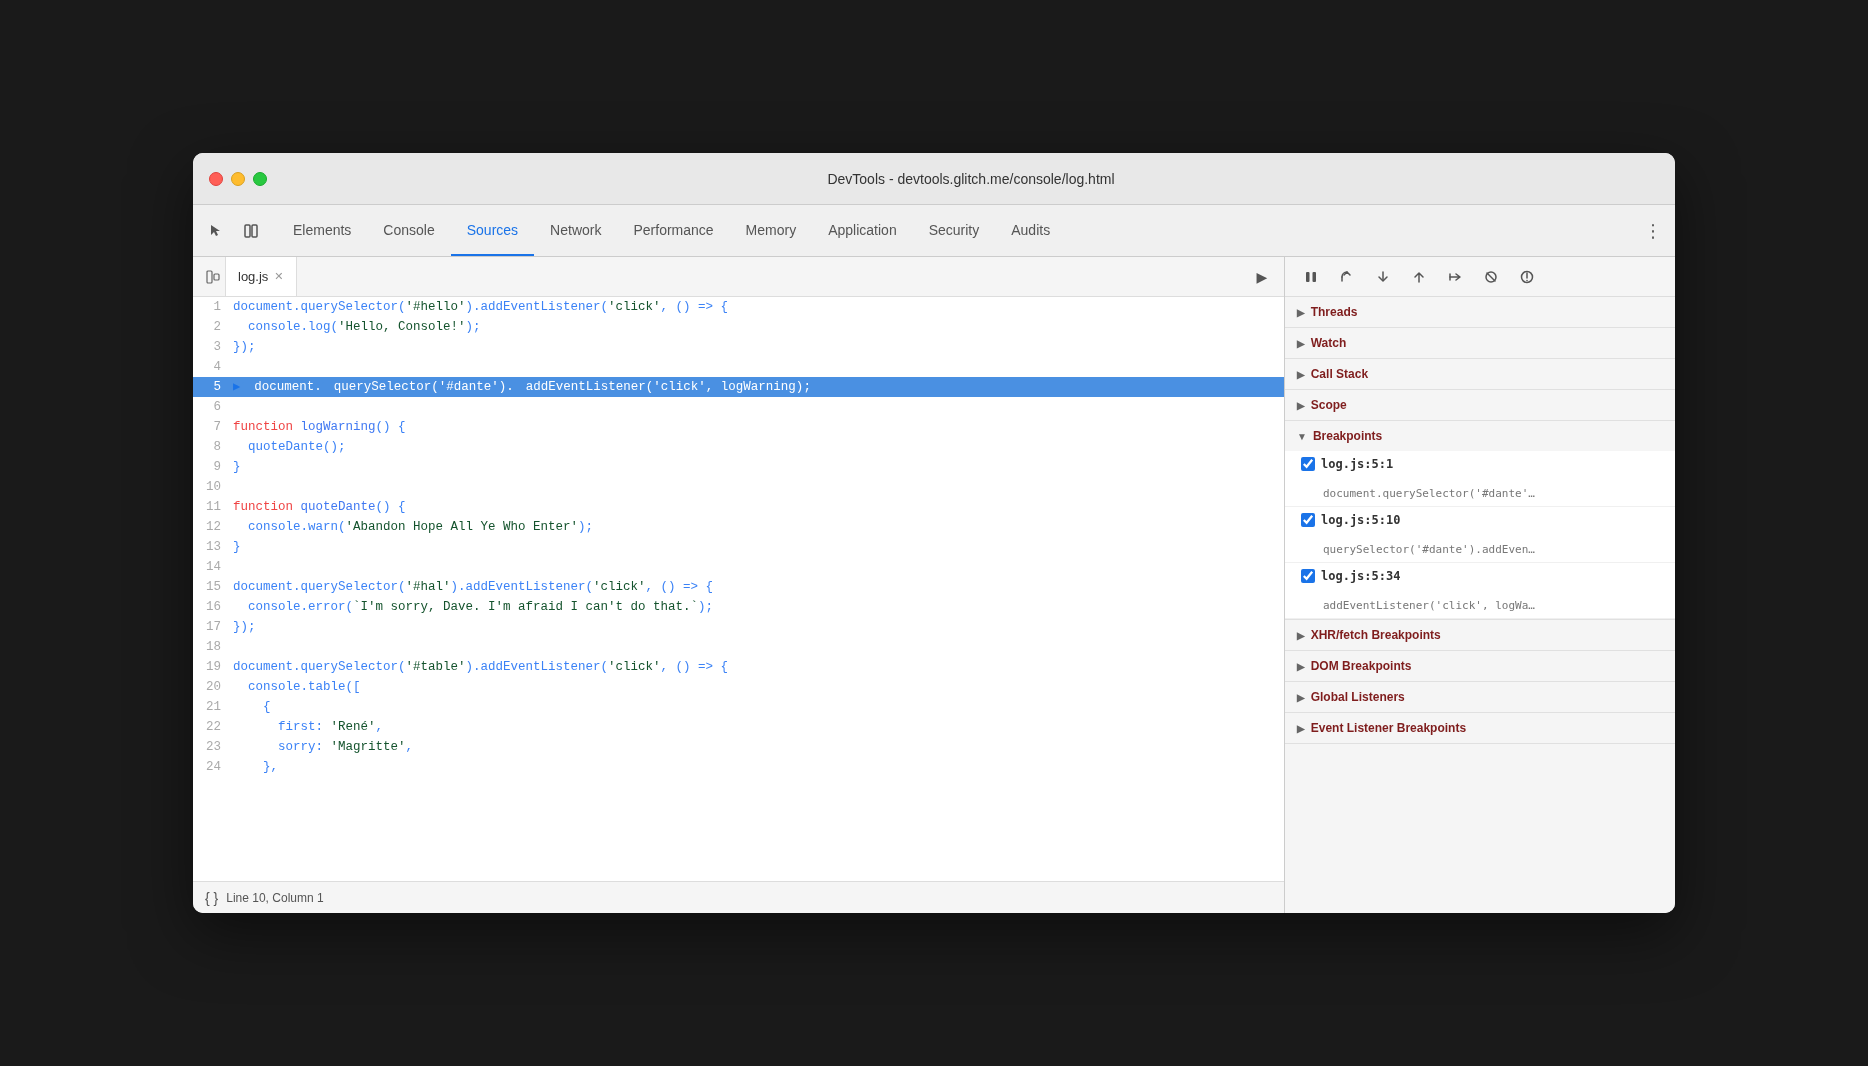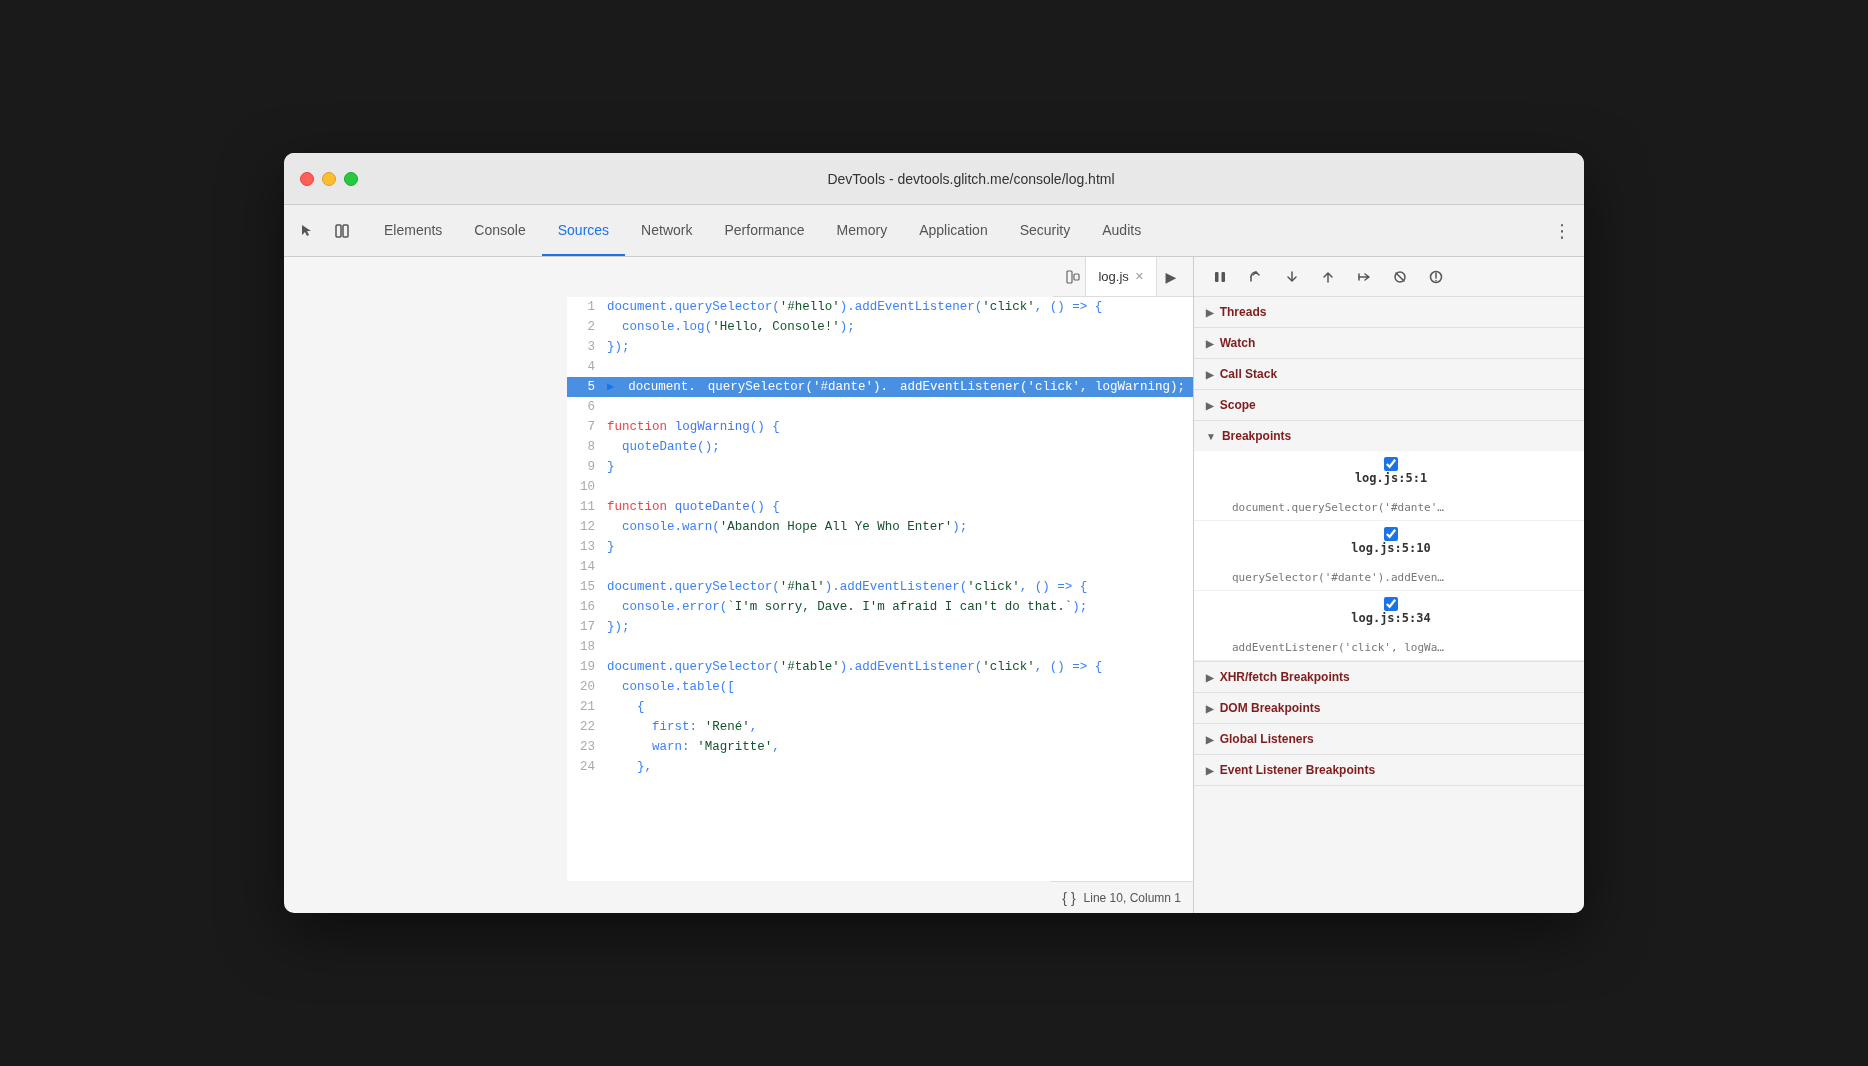--- a/index.html
+++ b/index.html
@@ -6,21 +6,21 @@
     body {
       background: #1a1a1a;
       display: flex;
       justify-content: center;
       align-items: center;
       width: 1868px;
       height: 1066px;
       font-family: -apple-system, BlinkMacSystemFont, 'Helvetica Neue', sans-serif;
     }
     .window {
-      width: 1300px;
+      width: 1482px;
       height: 760px;
       background: #f5f5f5;
       border-radius: 10px;
       box-shadow: 0 20px 60px rgba(0,0,0,0.5);
       overflow: hidden;
       display: flex;
       flex-direction: column;
     }
     
     .title-bar {
@@ -117,21 +117,20 @@
       flex: 1;
       overflow: hidden;
     }
     
     .source-panel {
       display: flex;
       flex-direction: column;
       flex: 1;
       border-right: 1px solid #ccc;
       overflow: hidden;
-      align-items: flex-end;
     }
     .source-tab-bar {
       background: #f5f5f5;
       height: 40px;
       display: flex;
       align-items: center;
       border-bottom: 1px solid #ddd;
       padding: 0 8px;
       flex-shrink: 0;
     }
@@ -300,23 +299,22 @@
       background: #fff;
       padding: 0;
     }
     
     .breakpoint-item {
       padding: 6px 12px 6px 16px;
       border-bottom: 1px solid #f0f0f0;
     }
     .breakpoint-row {
       display: flex;
-      align-items: center;
-      gap: 0;
-      flex-direction: column;
+      align-items: flex-start;
+      gap: 6px;
     }
     .bp-checkbox {
       width: 14px;
       height: 14px;
       accent-color: #1a73e8;
       flex-shrink: 0;
     }
     .bp-location {
       font-size: 12px;
       font-weight: 600;
@@ -490,21 +488,21 @@
         <div class="code-line">
           <span class="line-num">21</span>
           <span class="line-content"><span class="plain">    {</span></span>
         </div>
         <div class="code-line">
           <span class="line-num">22</span>
           <span class="line-content"><span class="plain">      first: </span><span class="str">'René'</span><span class="plain">,</span></span>
         </div>
         <div class="code-line">
           <span class="line-num">23</span>
-          <span class="line-content"><span class="plain">      warn: </span><span class="str">'Magritte'</span><span class="plain">,</span></span>
+          <span class="line-content"><span class="plain">      sorry: </span><span class="str">'Magritte'</span><span class="plain">,</span></span>
         </div>
         <div class="code-line">
           <span class="line-num">24</span>
           <span class="line-content"><span class="plain">    },</span></span>
         </div>
       </div>
 
       <div class="status-bar">
         <span class="status-icon">{ }</span>
         <span>Line 10, Column 1</span>

